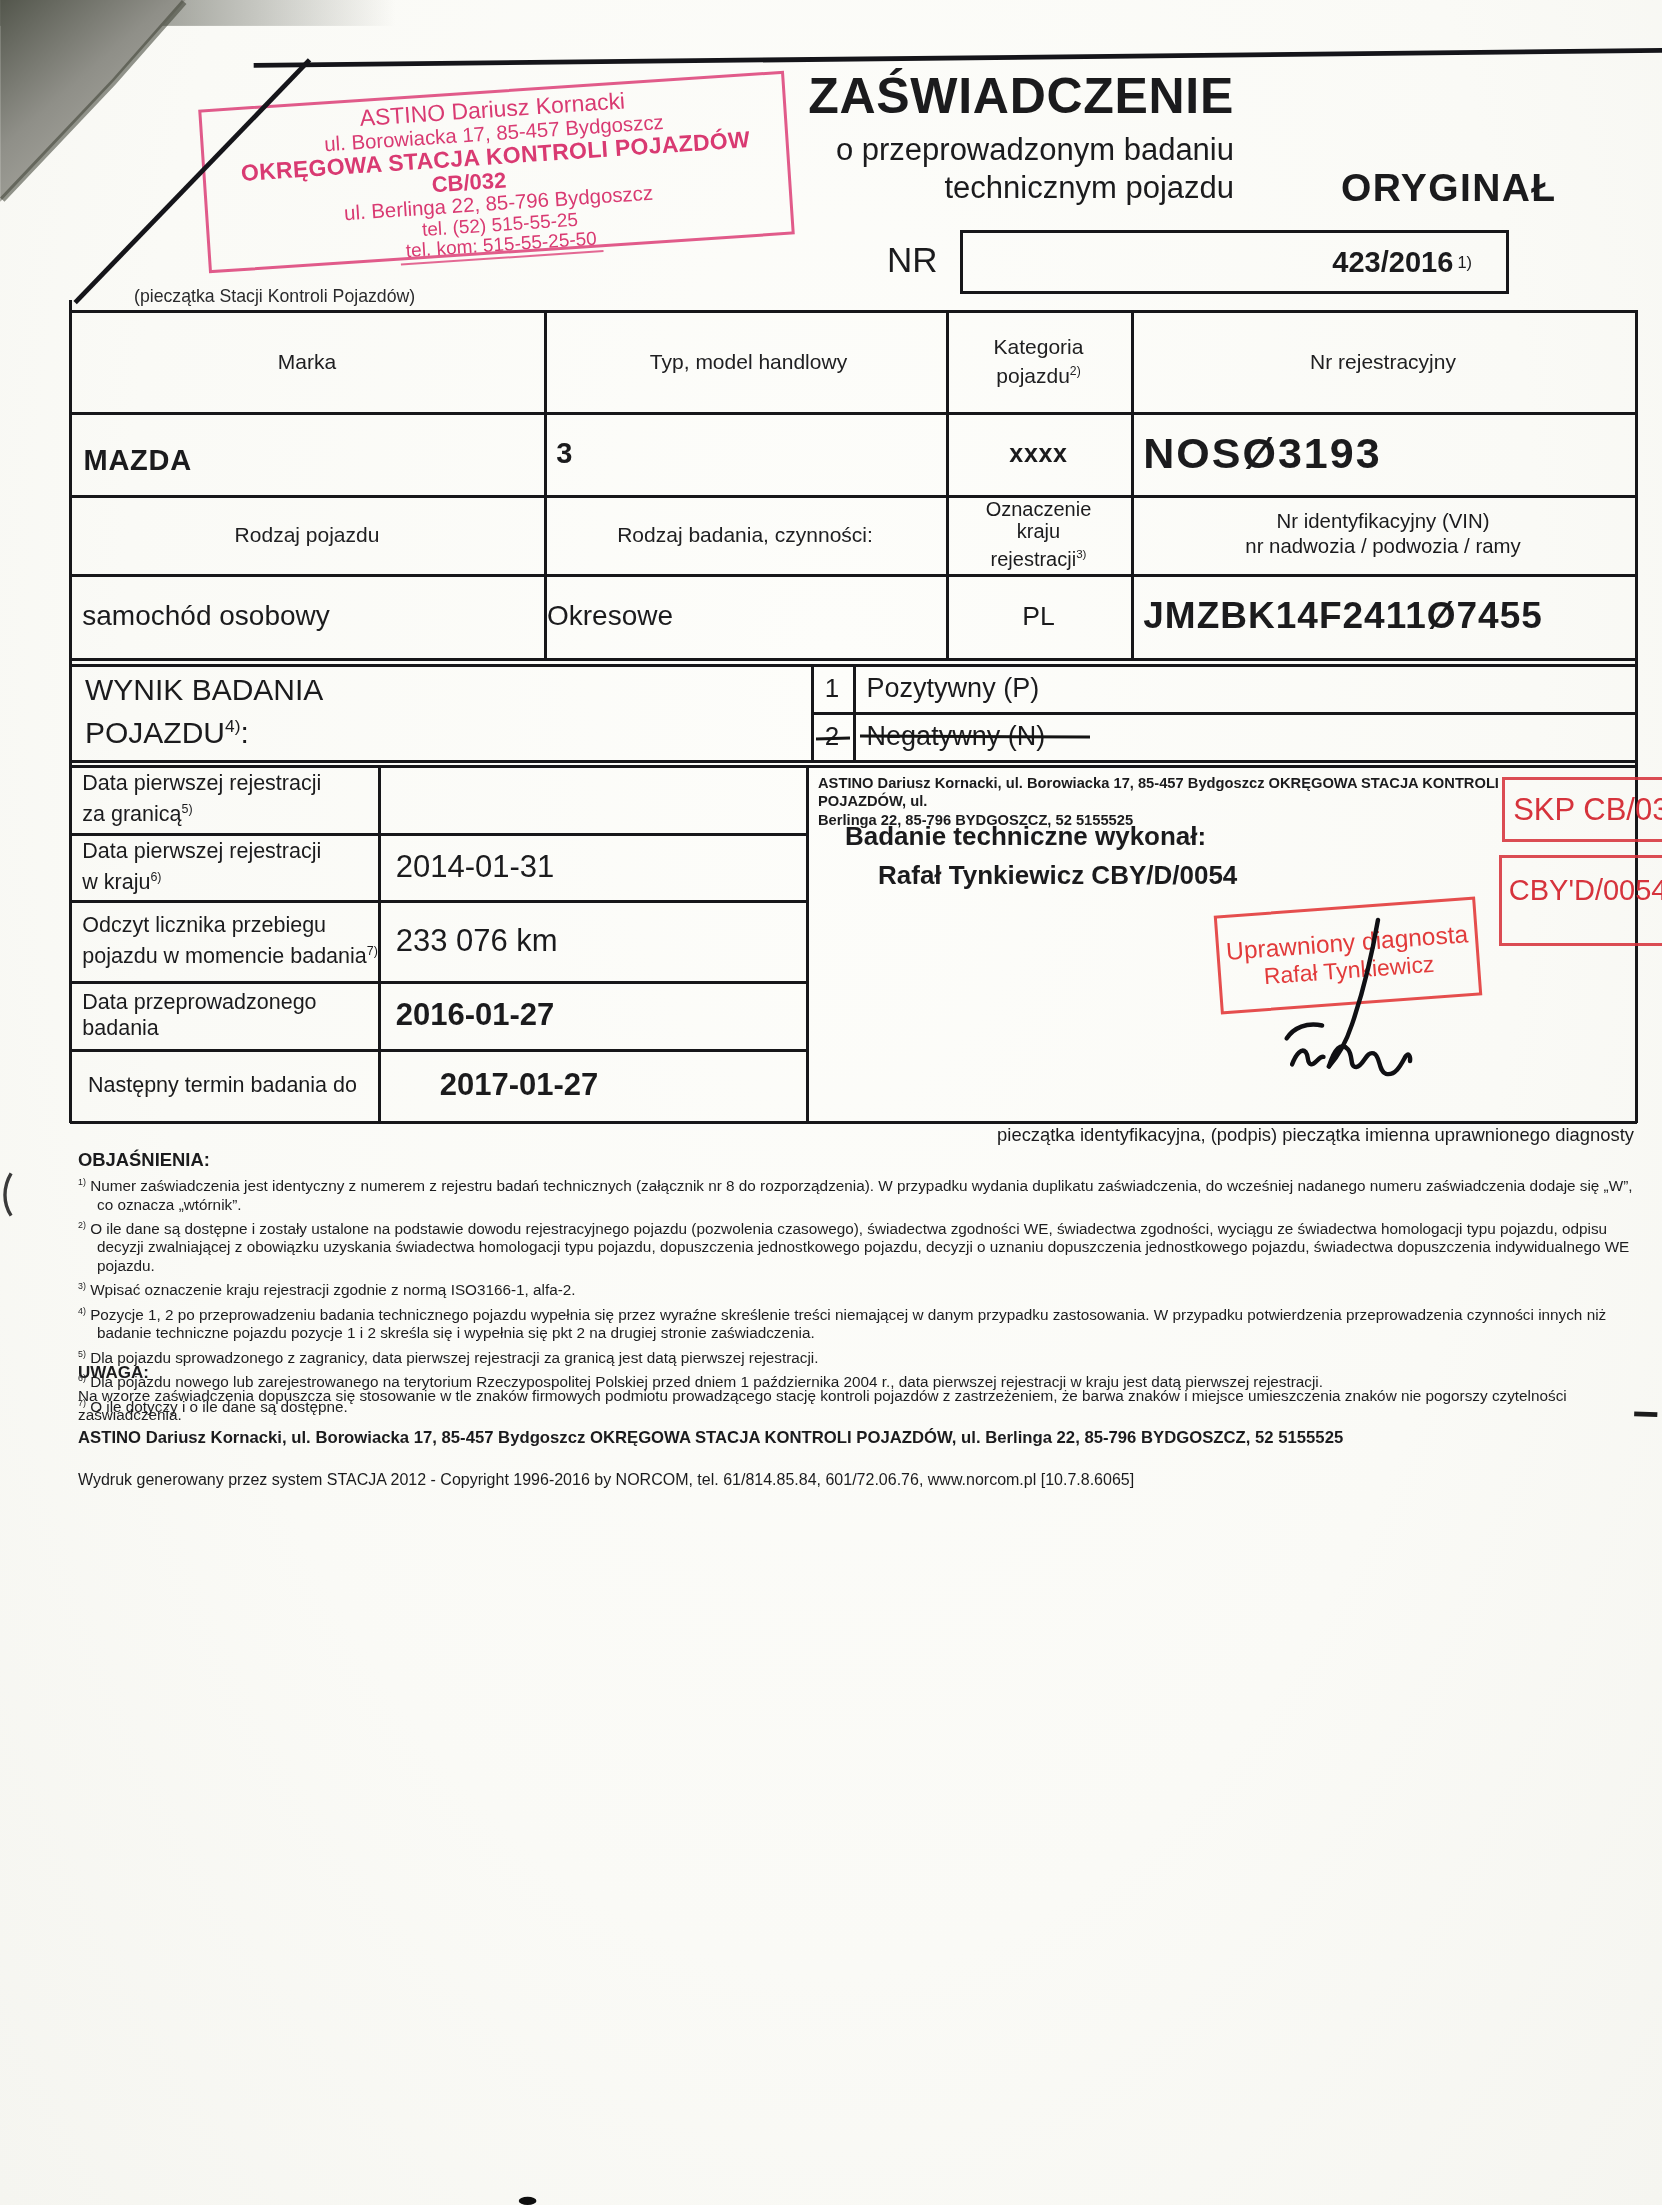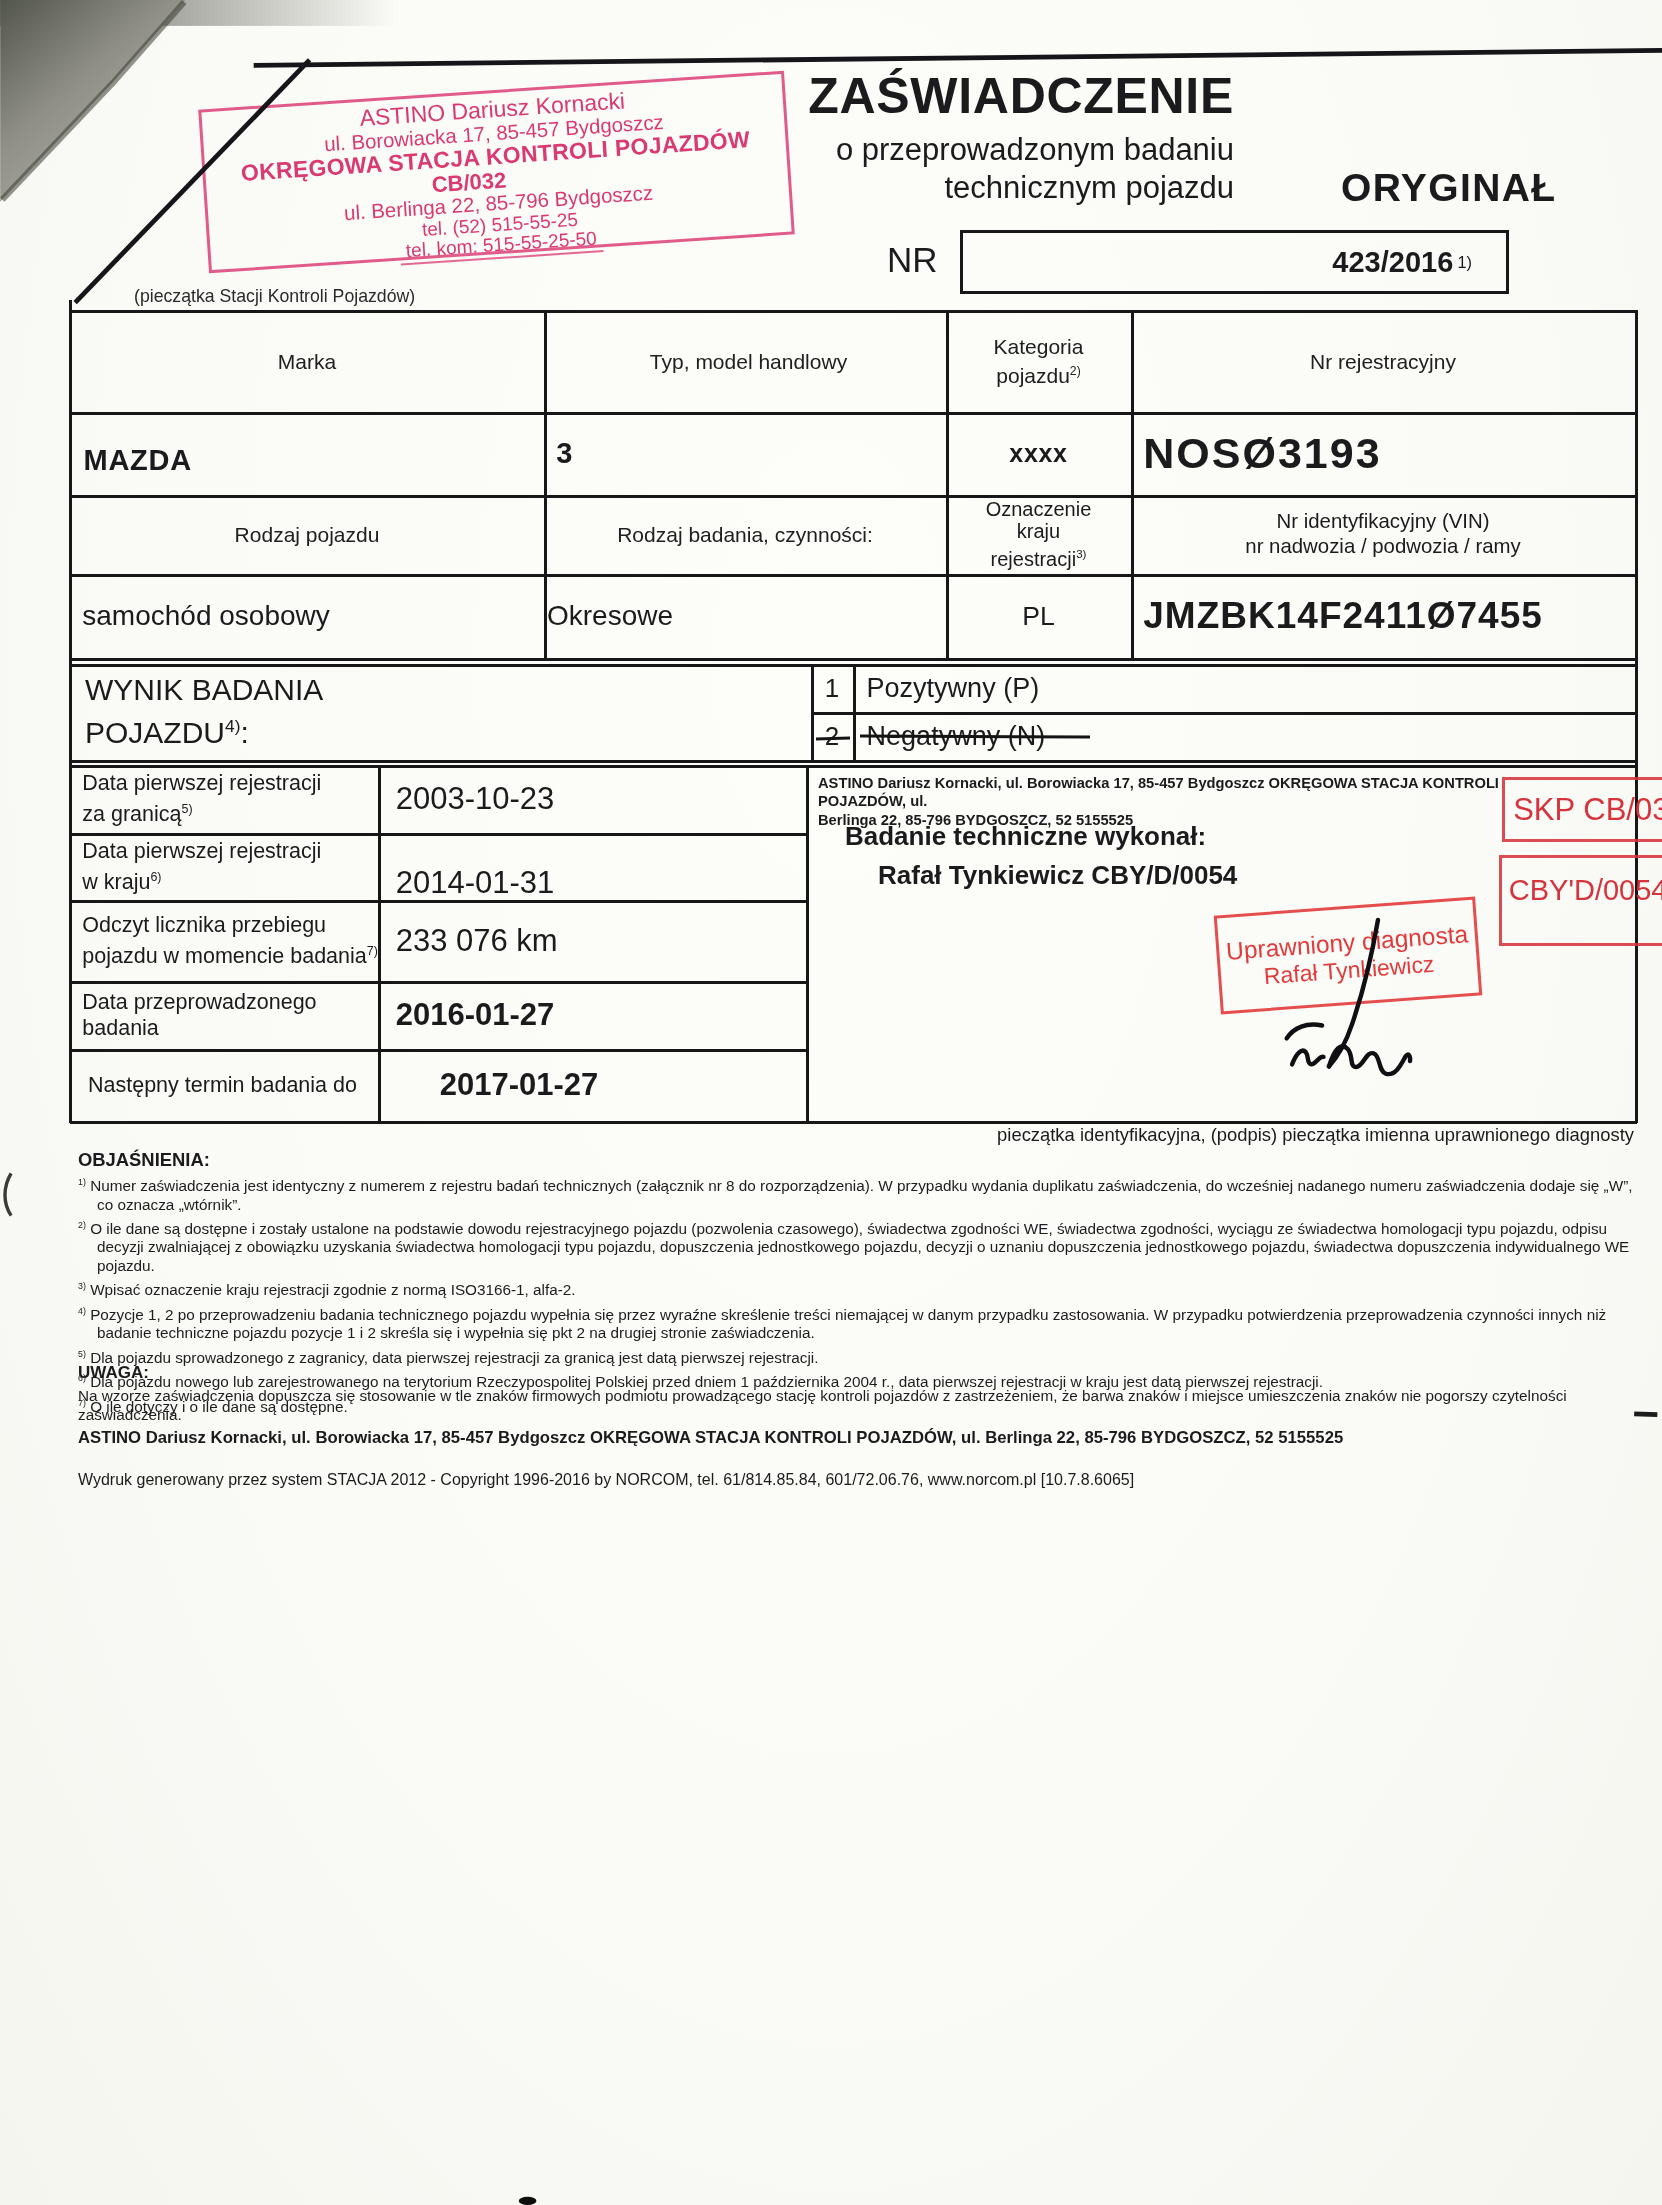--- a/index.html
+++ b/index.html
@@ -177,28 +177,25 @@
   </div>
   <div class="cell" style="left:853px;top:712px;width:782px;height:48px;padding-left:13.6px;">
     <span style="font-size:27px;">Negatywny (N)</span>
   </div>
   <div class="strike" style="left:816px;top:737px;width:34px;height:2.7px;transform:rotate(-2deg);"></div>
   <div class="strike" style="left:860px;top:735px;width:230px;height:3.4px;transform:rotate(0.3deg);"></div>
 
   <div class="cell" style="left:70px;top:765px;width:307px;height:67px;padding-left:12.3px;">
     <span style="font-size:21.5px;line-height:26px;"><span>Data pierwszej rejestracji</span><br><span>za granicą</span><sup>5)</sup></span>
   </div>
-  <div class="cell" style="left:378px;top:765px;width:429px;height:67px;padding-left:17.7px;">
-    <span style="font-size:31px;">2003-10-23</span>
-  </div>
 
   <div class="cell" style="left:70px;top:833px;width:307px;height:67px;padding-left:12.3px;">
     <span style="font-size:21.5px;line-height:26px;"><span>Data pierwszej rejestracji</span><br><span>w kraju</span><sup>6)</sup></span>
   </div>
-  <div class="cell" style="left:378px;top:833px;width:429px;height:67px;padding-left:17.7px;margin-top:16px;">
+  <div class="cell" style="left:378px;top:833px;width:429px;height:67px;padding-left:17.7px;">
     <span style="font-size:31px;">2014-01-31</span>
   </div>
 
   <div class="cell" style="left:70px;top:900px;width:307px;height:81px;padding-left:12.3px;">
     <span style="font-size:21.5px;line-height:26px;"><span>Odczyt licznika przebiegu</span><br><span>pojazdu w momencie badania</span><sup>7)</sup></span>
   </div>
   <div class="cell" style="left:378px;top:900px;width:429px;height:81px;padding-left:17.7px;">
     <span style="font-size:31px;">233 076 km</span>
   </div>
 

